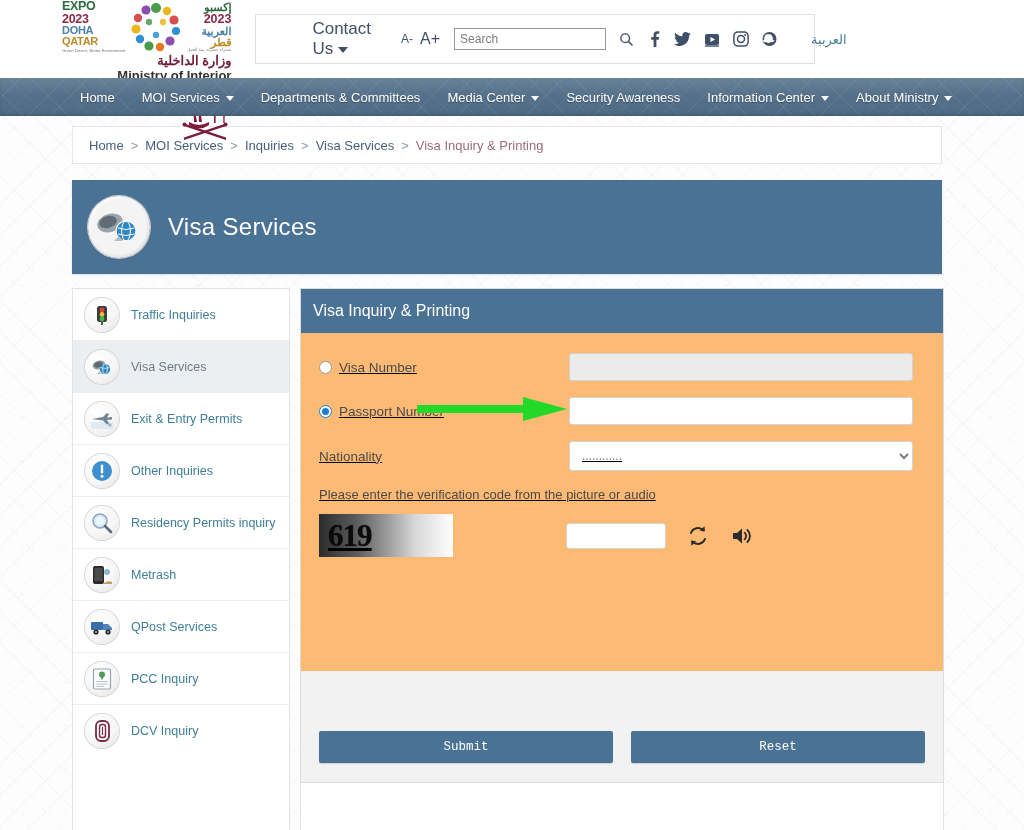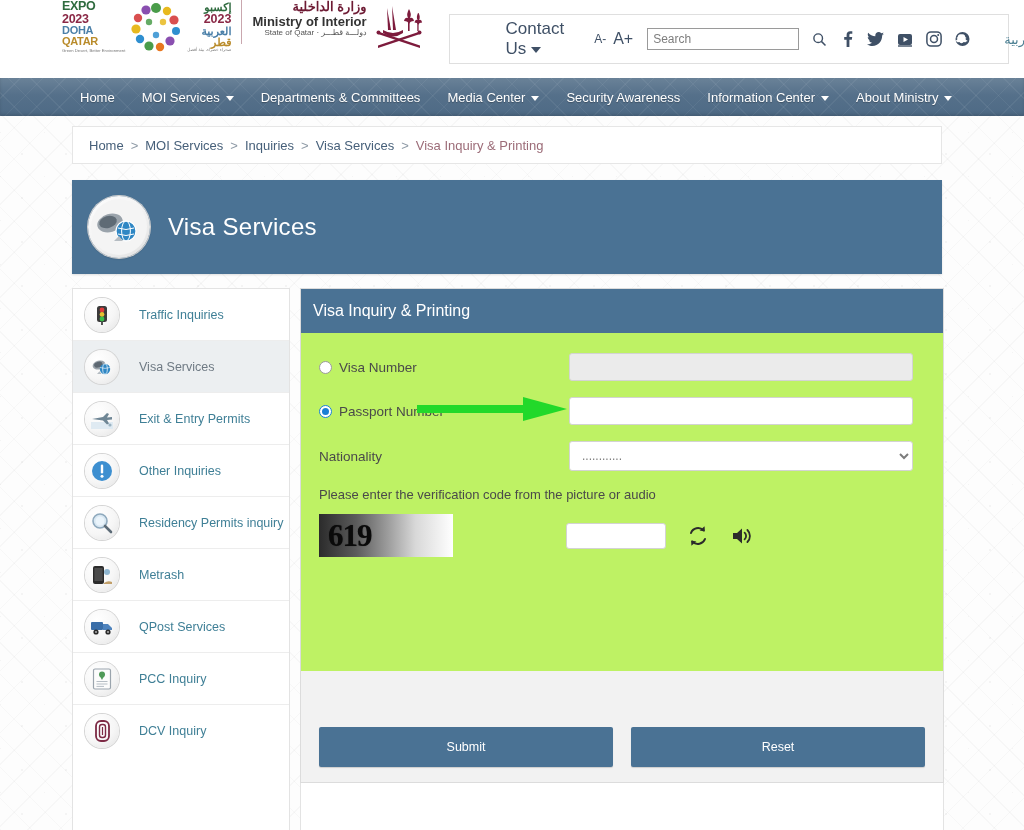--- a/index.html
+++ b/index.html
@@ -23,21 +23,21 @@
     background-size:44px 44px,44px 44px,auto,auto;
     z-index:0;
   }
 
   
   #top-header{
     position:absolute; left:0; top:0; width:1024px; height:78px;
     background:#ffffff; z-index:5;
     display:flex; align-items:center;
   }
-  #logo-zone{ display:flex; align-items:flex-start; padding-left:62px; height:100%; }
+  #logo-zone{ display:flex; align-items:flex-end; padding-left:62px; height:100%;flex-direction:column; }
 
   .expo-logo{ display:flex; align-items:center; gap:4px; }
   .expo-block{ font-family:"Liberation Sans", sans-serif; line-height:1.0; }
   .expo-block .l1{ font-size:12.5px; font-weight:bold; color:#2f6b3f; letter-spacing:-0.3px;}
   .expo-block .l2{ font-size:12.5px; font-weight:bold; color:#8a2846; letter-spacing:-0.3px;}
   .expo-block .l3{ font-size:11px; font-weight:bold; color:#4a7fa8; letter-spacing:-0.3px;}
   .expo-block .l4{ font-size:11px; font-weight:bold; color:#b98b2a; letter-spacing:-0.3px;}
   .expo-block .l5{ font-size:4.2px; color:#777; margin-top:2px;}
   .expo-wreath{ width:54px; height:54px; position:relative; }
   .expo-ar{ text-align:right; line-height:1.0;}
@@ -127,21 +127,21 @@
   }
   #side-search-row{ display:flex; align-items:center; height:46px; border-bottom:1px solid #e9e9e9;}
   #hamburger{ width:48px; display:flex; flex-direction:column; align-items:center; gap:3.5px; cursor:pointer;
                border-right:1px solid #ececec; padding:12px 0;}
   #hamburger span{ width:22px; height:3.5px; background:#5e748c; border-radius:1px; display:block;}
   #side-search{ flex:1; border:none; outline:none; padding-left:14px; font-size:13.5px; color:#555;
                 font-family:"Liberation Sans",sans-serif; height:44px;}
   #side-search::placeholder{ color:#9b9b9b; }
 
   .side-item{
-    display:flex; align-items:center; height:52px; padding-left:12px; gap:20px;
+    display:flex; align-items:center; height:52px; padding-left:12px; gap:12px;
     border-bottom:1px solid #ededed; cursor:pointer; background:#fff;
   }
   .side-item.active{ background:#eceff1; }
   .side-item .label{ font-size:12.5px; color:#3f7f96; }
   .side-item.active .label{ color:#6f7a84; }
   .s-ico{
     width:34px; height:34px; border-radius:50%; flex:none; position:relative; overflow:hidden;
     background:radial-gradient(circle at 35% 30%, #ffffff 0%, #f6f6f6 55%, #e2e2e2 100%);
     box-shadow:0 0 0 1px #d4d4d4;
     display:flex; align-items:center; justify-content:center;
@@ -149,21 +149,21 @@
 
   
   #main-panel{
     position:absolute; left:300px; top:172px; width:644px; height:495px;
     background:#f2f2f2; border:1px solid #dcdcdc;
   }
   #panel-head{
     height:44px; background:#4a7294; display:flex; align-items:center; padding-left:12px;
   }
   #panel-title{ color:#ffffff; font-size:16px; }
-  #panel-body{ background:#bef264; margin:0; padding:20px 18px 10px 18px; height:338px; position:relative;}
+  #panel-body{ background:#fdba74; margin:0; padding:20px 18px 10px 18px; height:338px; position:relative;text-decoration:underline;}
 
   .frow{ display:flex; align-items:center; margin-bottom:16px; }
   .flabel{ width:250px; font-size:13.5px; color:#4a4a4a; display:flex; align-items:center; gap:7px;}
   .radio{
     width:13px;height:13px;border-radius:50%;border:1.5px solid #9b9b9b;background:#fff;
     display:inline-flex;align-items:center;justify-content:center; flex:none; cursor:pointer;
   }
   .radio.on{ border-color:#1a7fd4; }
   .radio.on::after{ content:""; width:7px;height:7px;border-radius:50%;background:#1a7fd4; display:block;}
   .fin{
@@ -191,22 +191,22 @@
     margin-left:113px; width:100px;height:26px;border:1px solid #d3d3d3;border-radius:3px;background:#fff;
     font-size:13px;padding:0 6px;font-family:"Liberation Sans",sans-serif;outline:none;
   }
   .cap-btn{ margin-left:20px; cursor:pointer; display:flex; align-items:center; }
 
   #btn-row{
     position:absolute; left:0; bottom:0; width:100%; height:70px; background:#f2f2f2;
     display:flex; align-items:center; padding:0 18px; gap:18px;
   }
   .bigbtn{
-    flex:1; height:40px; background:#4a7294; border:none; color:#fff; font-size:12.5px;
-    font-family:Liberation Sans, sans-serif; cursor:pointer; border-radius:2px;
+    flex:1; height:32px; background:#4a7294; border:none; color:#fff; font-size:12.5px;
+    font-family:Liberation Mono, monospace; cursor:pointer; border-radius:2px;
     display:flex; align-items:center; justify-content:center;
     box-shadow:0 1px 1px rgba(0,0,0,0.15);
   }
 
   #right-white{
     position:absolute; left:300px; top:667px; width:644px; height:137px; background:#ffffff;
     border:1px solid #e3e3e3; border-top:none;
   }
 
   

